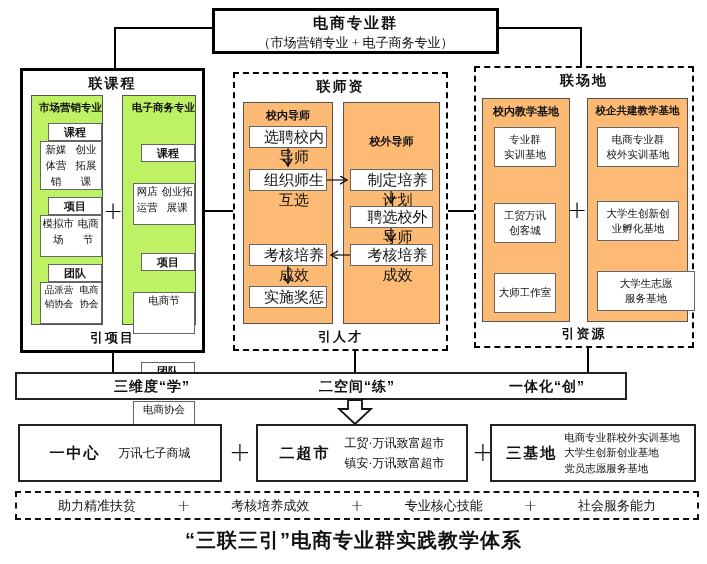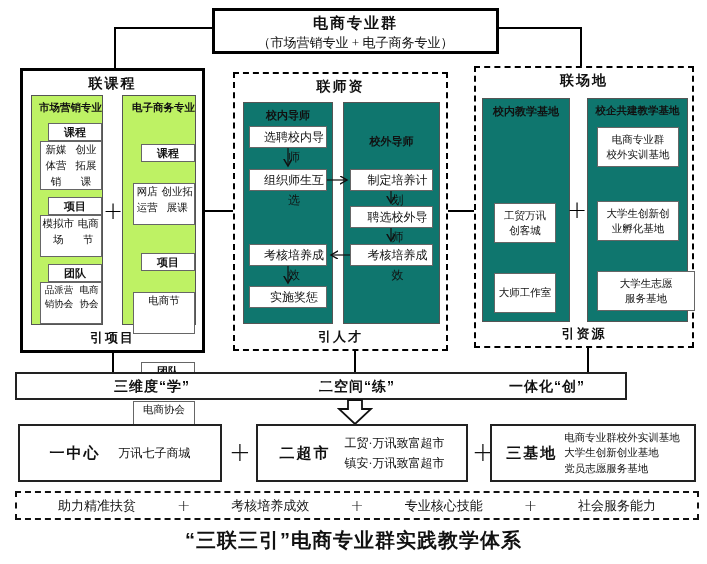--- a/index.html
+++ b/index.html
@@ -35,23 +35,23 @@
   .course-right { left:99px; top:24px; width:74px; height:230px;gap:21px; }
   .sc-header { font-weight:bold; font-size:10.5px; margin:5px 0 1px; white-space:nowrap; }
   .glabel { width:54px; height:18px; line-height:16px; font-weight:bold; font-size:11px;
             margin-top:7px; font-family:"Liberation Sans", sans-serif; }
   .gcontent { width:62px; min-height:42px; display:flex; flex-direction:row;
               justify-content:center; font-size:10.5px; line-height:1.5; }
   .plus-mid { position:absolute; font-size:24px; font-weight:300; color:#000;
               font-family:"DejaVu Sans", sans-serif; }
 
   
-  .fac-sub { position:absolute; box-sizing:border-box; border:1.5px solid #555; background:#0f766e; }
+  .fac-sub { position:absolute; box-sizing:border-box; border:1.5px solid #555; background:#fdba74; }
   .fac-label { position:absolute; text-align:center; font-weight:bold; font-size:11px; }
-  .step { position:absolute; height:22px; line-height:20px; font-size:12px;padding-left:12px; }
+  .step { position:absolute; height:22px; line-height:20px; font-size:15px;padding-left:12px; }
   .fac-arrows { position:absolute; left:0; top:0; pointer-events:none; }
 
   
   .ven-item { position:absolute; display:flex; flex-direction:column; justify-content:center;
               font-size:10.5px; line-height:1.45; min-height:40px; }
 
   
   .band { left:15px; top:372px; width:612px; height:28px; border:2px solid #222; }
   .band-label { position:absolute; top:4px; transform:translateX(-50%); font-weight:bold;
                 font-size:14px; white-space:nowrap; letter-spacing:1px; }
@@ -170,20 +170,24 @@
     </svg>
 
     <div class="col-footer">引人才</div>
   </div>
 
   <div class="abox col-venue">
     <div class="col-title">联场地</div>
 
     <div class="fac-sub" style="left:6px; top:30px; width:88px; height:224px;">
       <div class="fac-label" style="left:0; top:5px; width:100%; position:absolute;">校内教学基地</div>
+      <div class="cell ven-item" style="left:11px; top:28px; width:62px;">
+        <span>专业群</span>
+        <span>实训基地</span>
+      </div>
       <div class="cell ven-item" style="left:11px; top:104px; width:62px;">
         <span>工贸万讯</span>
         <span>创客城</span>
       </div>
       <div class="cell ven-item" style="left:11px; top:174px; width:62px;">
         <span>大师工作室</span>
       </div>
     </div>
 
     <span class="plus-mid" style="left:91px; top:128px;">+</span>

